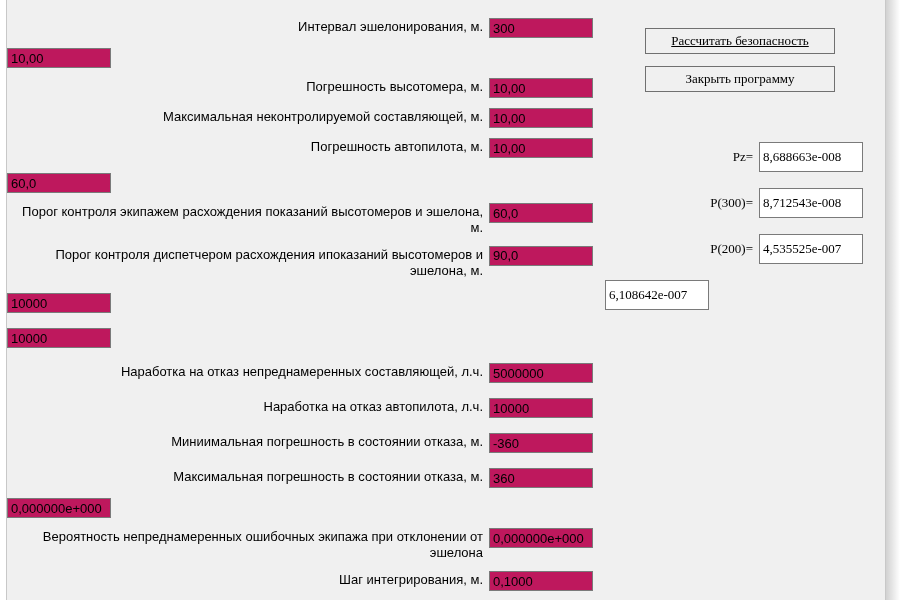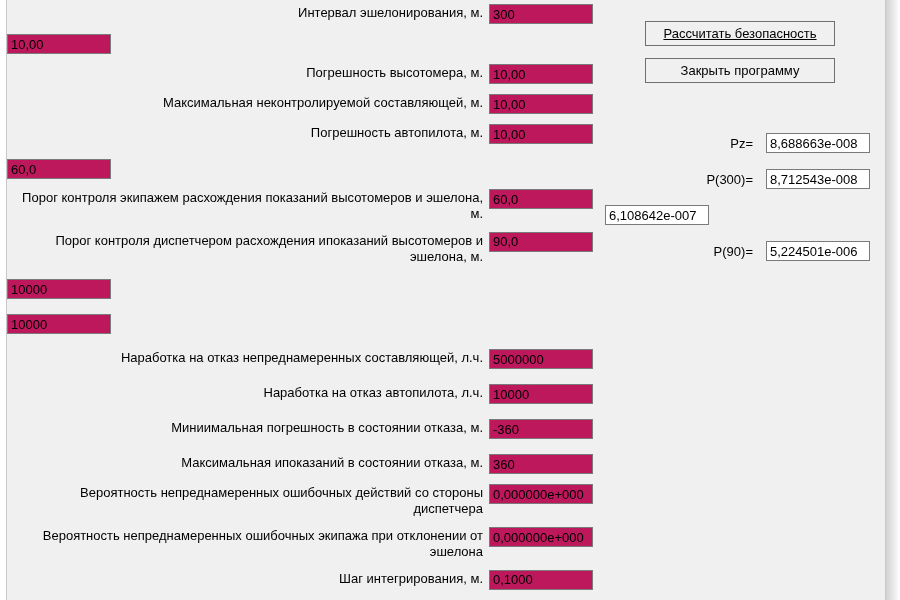--- a/index.html
+++ b/index.html
@@ -21,21 +21,21 @@
       background: #f0f0f0;
     }
     .shadow-r {
       position: absolute;
       right: 0; top: 0; bottom: 0; width: 14px;
       background: linear-gradient(to right, rgba(0,0,0,0.18), rgba(0,0,0,0));
     }
     .content {
       position: absolute;
       left: 0; right: 0; top: 0; bottom: 0;
-      padding: 4px 0 0 0;
+      padding: 18px 0 0 0;
     }
     .row {
       display: flex;
       align-items: flex-start;
       margin-bottom: 10px;
     }
     .row.mb14 { margin-bottom: 15px; }
     .lbl {
       width: 482px;
       text-align: right;
@@ -48,22 +48,23 @@
       height: 20px;
       border: 1px solid #7a7a7a;
       background: #be185d;
       font-family: inherit;
       font-size: 13px;
       padding: 1px 3px;
     }
     .right-col {
       position: absolute;
       right: 10px;
-      top: 21px;
+      top: 28px;
       width: 270px;
+      font-family: Liberation Serif, serif;
     }
     .btn {
       display: block;
       margin: 0 auto 12px auto;
       background: #f0f0f0;
       border: 1px solid #707070;
       font-family: inherit;
       font-size: 13px;
       padding: 4px 10px;
       min-width: 190px;
@@ -72,30 +73,29 @@
     }
     .btn.u { text-decoration: underline; }
     .results {
       margin-top: 50px;
       width: 270px;
     }
     .res-row {
       display: flex;
       align-items: center;
       margin-bottom: 16px;
-      gap: 7px;
     }
     .res-lbl {
       width: 154px;
       text-align: right;
       padding-right: 6px;
     }
     .res-val {
       width: 104px;
-      height: 20px;
+      height: 30px;
       border: 1px solid #7a7a7a;
       background: #fff;
       font-size: 13px;
       padding: 1px 3px;
       display: inline-flex;
       align-items: center;
     }
   </style>
 </head>
 <body>
@@ -146,25 +146,24 @@
         </div>
         <div class="row mb14">
           <div class="lbl">Наработка на отказ автопилота, л.ч.</div>
           <input class="inp" type="text" value="10000" style="">
         </div>
         <div class="row mb14">
           <div class="lbl">Миниимальная погрешность в состоянии отказа, м.</div>
           <input class="inp" type="text" value="-360" style="">
         </div>
         <div class="row">
-          <div class="lbl">Максимальная ипоказаний в состоянии отказа, м.</div>
+          <div class="lbl">Максимальная погрешность в состоянии отказа, м.</div>
           <input class="inp" type="text" value="360" style="">
         </div>
         <div class="row">
-          <div class="lbl">Вероятность непреднамеренных ошибочных действий со стороны диспетчера</div>
           <input class="inp" type="text" value="0,000000e+000" style="">
         </div>
         <div class="row">
           <div class="lbl">Вероятность непреднамеренных ошибочных экипажа при отклонении от эшелона</div>
           <input class="inp" type="text" value="0,000000e+000" style="">
         </div>
         <div class="row">
           <div class="lbl">Шаг интегрирования, м.</div>
           <input class="inp" type="text" value="0,1000" style="">
         </div>
@@ -177,24 +176,24 @@
       <div class="results" id="results-box">
           <div class="res-row">
             <div class="res-lbl">Pz=</div>
             <div class="res-val">8,688663e-008</div>
           </div>
           <div class="res-row">
             <div class="res-lbl">P(300)=</div>
             <div class="res-val">8,712543e-008</div>
           </div>
           <div class="res-row">
-            <div class="res-val">6,108642e-007</div>
+            <div class="res-lbl">P(200)=</div>
+            <div class="res-val">4,535525e-007</div>
           </div>
           <div class="res-row">
-            <div class="res-lbl">P(90)=</div>
-            <div class="res-val">5,224501e-006</div>
+            <div class="res-val">6,108642e-007</div>
           </div>
         </div>
     </div>
 
   </div>
 </div>
 <div class="shadow-r"></div>
 
 </body></html>

